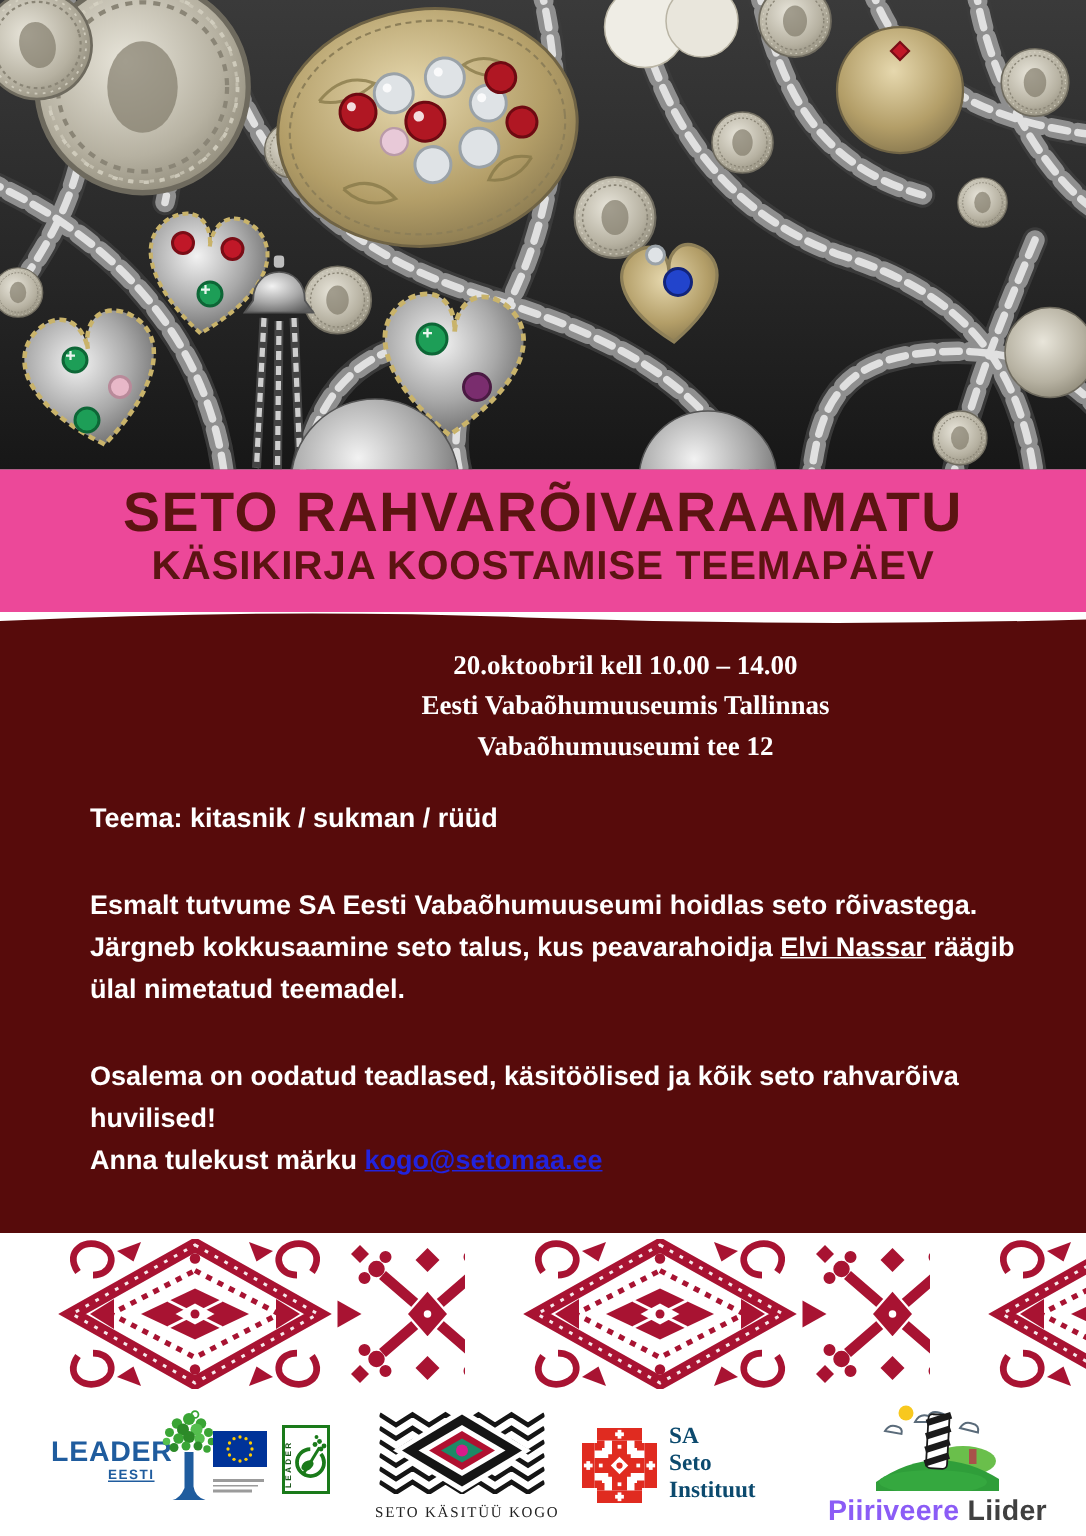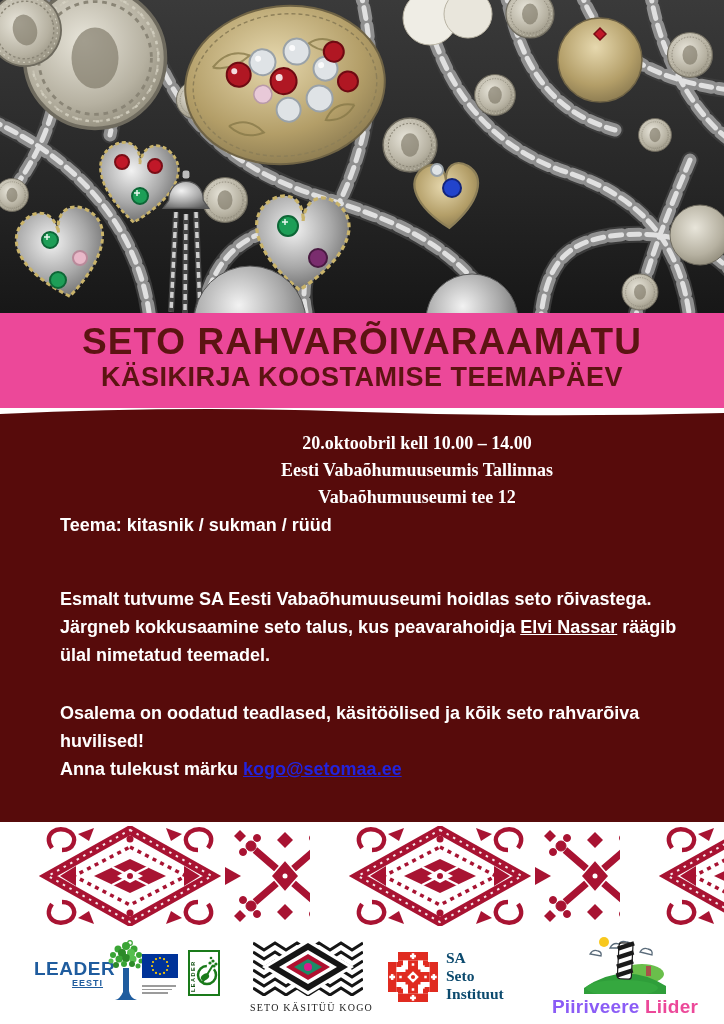--- a/index.html
+++ b/index.html
@@ -13,22 +13,22 @@
              text-align:center;color:#5c1412;}
   .title-l1{margin-top:9px;font-size:37px;font-weight:bold;letter-spacing:1px;line-height:40px;}
   .title-l2{font-size:27px;font-weight:bold;letter-spacing:0.5px;line-height:31px;}
   
   .redbox{position:absolute;left:0;top:408px;width:724px;height:414px;background:#570b0b;
           color:#fff;overflow:hidden;}
   .redbox .wave{position:absolute;left:0;top:0;width:724px;height:10px;}
   .serifblock{margin:22px 20px 0 130px;text-align:center;font-family:"Liberation Serif",serif;
               font-weight:bold;font-size:18px;line-height:27px;}
   .bodyblock{padding:0 40px 0 60px;font-weight:bold;font-size:18px;line-height:28px;white-space:nowrap;}
-  .theme{}
-  .desc{margin-top:46px;}
+  .theme{margin-top:20px;}
+  .desc{margin-top:30px;}
   .invite{margin-top:30px;}
   .uname{text-decoration:underline;}
   a.maillink{color:#2323dd;text-decoration:underline;cursor:pointer;}
   
   .patternband{position:absolute;left:0;top:822px;width:724px;height:108px;background:#fff;}
   .patternband svg{display:block;margin-top:4px;}
   
   .footer{position:absolute;left:0;top:930px;width:724px;height:94px;background:#fff;}
   .flogo{position:absolute;}
   
@@ -51,21 +51,21 @@
               color:#222;white-space:nowrap;text-align:right;}
   
   .inst{left:388px;top:22px;width:140px;height:56px;}
   .inst-cross{position:absolute;left:0;top:0;}
   .inst-text{position:absolute;left:58px;top:-3px;color:#0c4a6e;font-size:15.5px;font-weight:bold;line-height:18px;
              font-family:"Liberation Serif",serif;}
   
   .piiri{left:540px;top:4px;width:170px;height:86px;text-align:center;}
   .piiri-text{margin-top:-2px;font-size:19px;font-weight:bold;letter-spacing:0.2px;white-space:nowrap;}
   .piiri-g{color:#8b5cf6;}
-  .piiri-b{color:#ec4899;}
+  .piiri-b{color:#404040;}
 </style>
 </head>
 <body>
 
 <div class="stage">
 
   <div class="photo">
     <svg width="724" height="313" viewBox="0 0 724 313">
       <defs>
         <radialGradient id="silver" cx="40%" cy="35%" r="75%">

